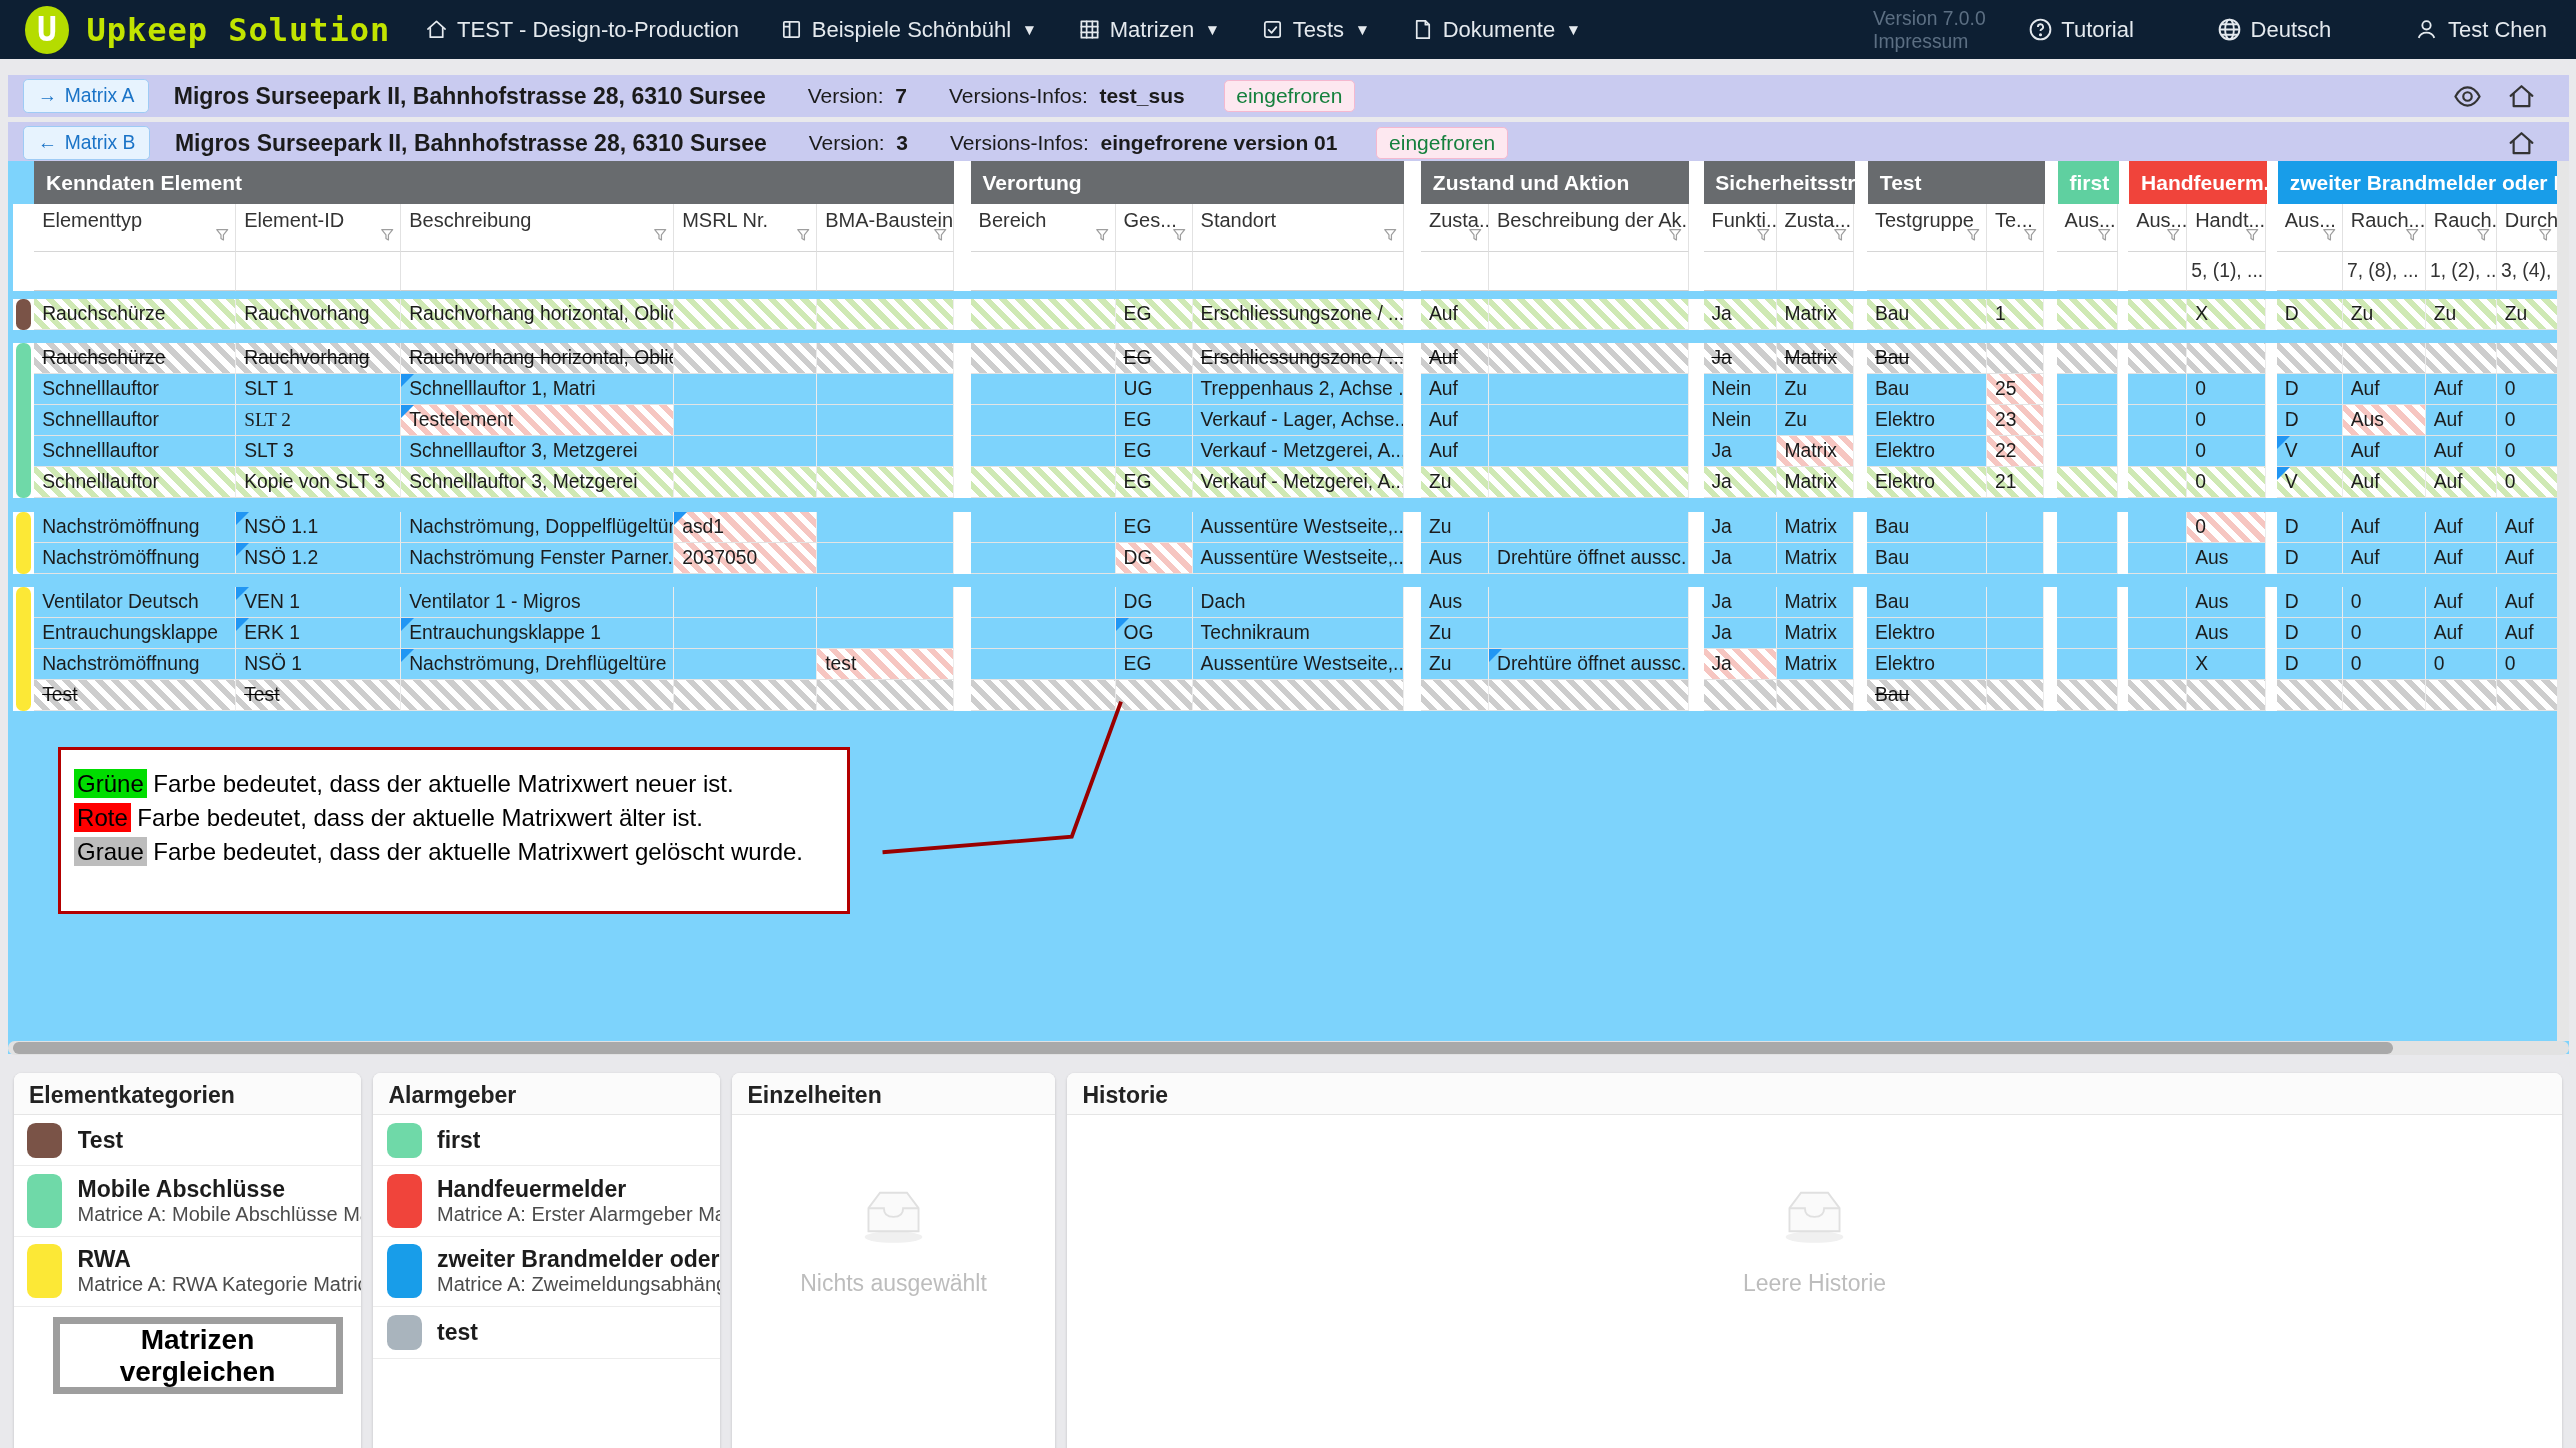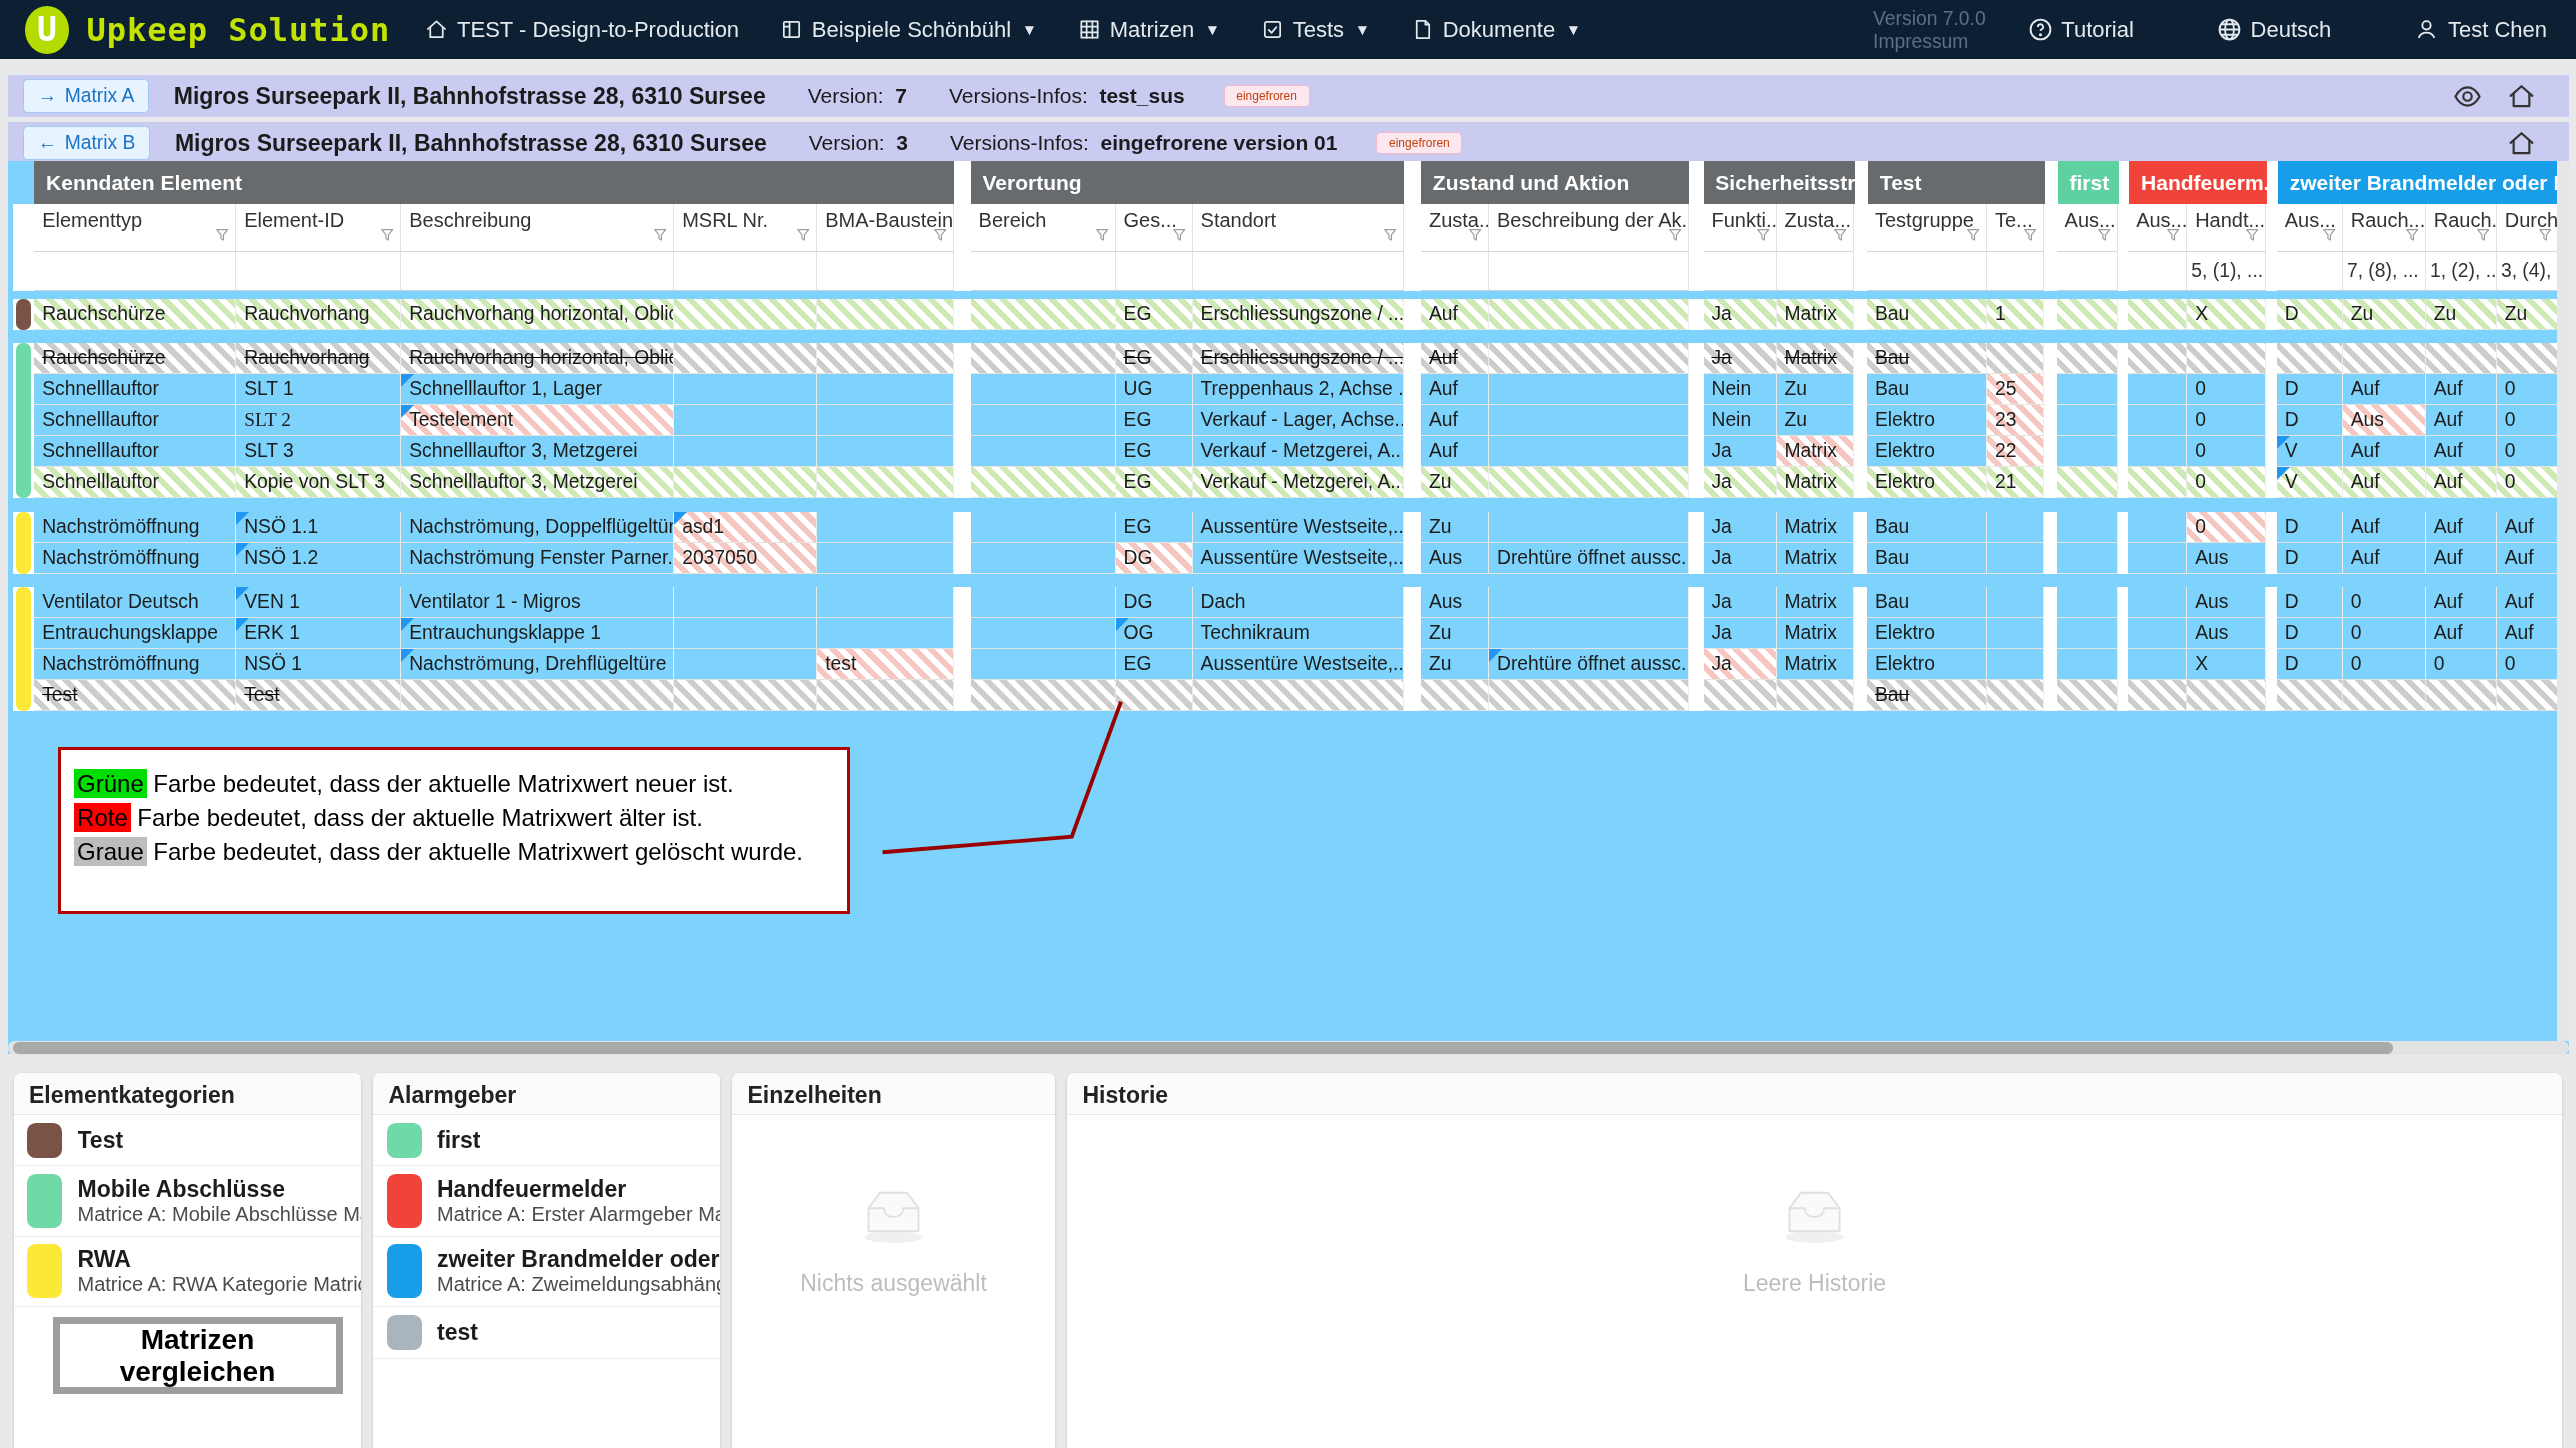--- a/index.html
+++ b/index.html
@@ -22,22 +22,22 @@
   .version-block { color:#5c6f83; font-size:19.3px; line-height:23px; text-align:left; }
 
   
   .matrix-bar { position:absolute; left:7.7px; width:2561px; height:42px; background:#c9cbf0;
                 display:flex; align-items:center; font-size:21px; color:#1b1b1b; }
   .mx-btn { display:flex; align-items:center; gap:7.7px; background:#e7f3fe; border:1px solid #9ecbf5;
             border-radius:4.8px; color:#1a73c7; font-size:19.3px; padding:4.8px 13.5px; margin-left:15.5px; cursor:pointer; }
   .mx-title { font-weight:bold; font-size:23px; margin-left:25px; }
   .mx-meta { margin-left:42px; }
   .mx-meta b { margin-left:5.8px; }
-  .badge { background:#fde8f0; border:1px solid #f5b8cf; color:#c2410c; border-radius:4.8px;
-           font-size:12px; padding:2.9px 11.6px; margin-left:39px; }
+  .badge { background:#fde8f0; border:1px solid #f5b8cf; color:#15803d; border-radius:4.8px;
+           font-size:21px; padding:2.9px 11.6px; margin-left:39px; }
   .mx-icons { margin-left:auto; margin-right:33px; display:flex; gap:25px; }
   .mx-icons svg { cursor:pointer; }
 
   
   .main-card { position:absolute; left:7.7px; top:161px; width:2561px; height:893px; background:#7dd3fc; }
   .vscroll { position:absolute; right:0; top:0; width:11.6px; height:880px; background:#e6e6e6; }
   .hscroll { position:absolute; left:0; top:880px; width:2561px; height:13.5px; background:#e2e2e2; border-radius:6.8px; }
   .hthumb { position:absolute; left:5.8px; top:1px; width:2380px; height:11.6px; background:#a9a9a9; border-radius:5.8px; }
 
   
@@ -400,21 +400,21 @@
         <div class="dcell stripe-gray" style="width: 83px;"></div>
         <div class="dcell stripe-gray" style="width: 71px;"></div>
         <div class="dcell stripe-gray" style="width: 62px;"></div>
       </div>
       <div class="trow">
         <div class="indcell" style="width: 21px;">
           <div class="indbar" style="background: rgb(111, 217, 168);"></div>
         </div>
         <div class="dcell" style="width: 202px;">Schnelllauftor</div>
         <div class="dcell" style="width: 165px;">SLT 1</div>
-        <div class="dcell flag" style="width: 273px;">Schnelllauftor 1, Lager</div>
+        <div class="dcell flag" style="width: 273px;">Schnelllauftor 1, Matri</div>
         <div class="dcell" style="width: 143px;"></div>
         <div class="dcell" style="width: 137px;"></div>
         <div class="gapcell" style="width: 16.4px;"></div>
         <div class="dcell" style="width: 145px;"></div>
         <div class="dcell" style="width: 77px;">UG</div>
         <div class="dcell" style="width: 211px;">Treppenhaus 2, Achse ...</div>
         <div class="gapcell" style="width: 17.4px;"></div>
         <div class="dcell" style="width: 68px;">Auf</div>
         <div class="dcell" style="width: 200px;"></div>
         <div class="gapcell" style="width: 14.5px;"></div>

